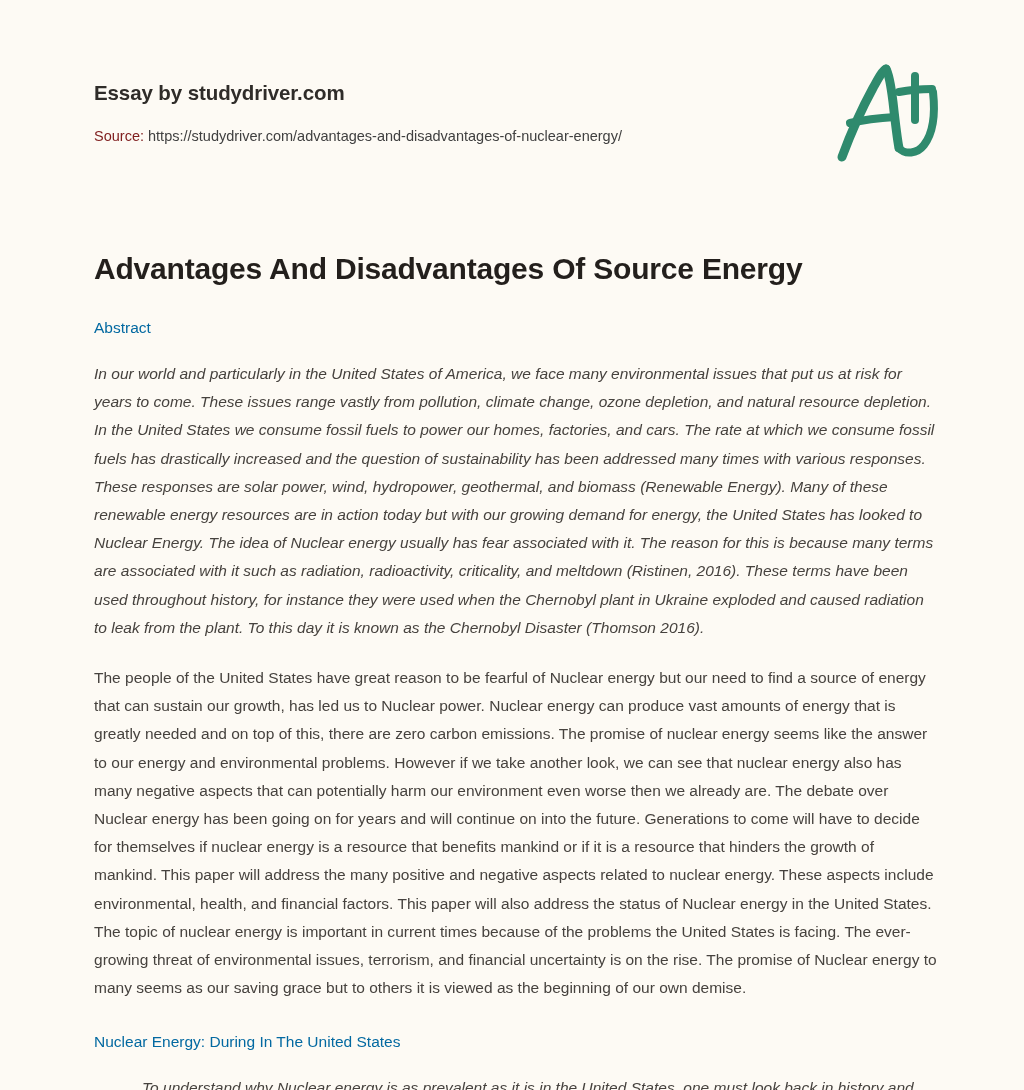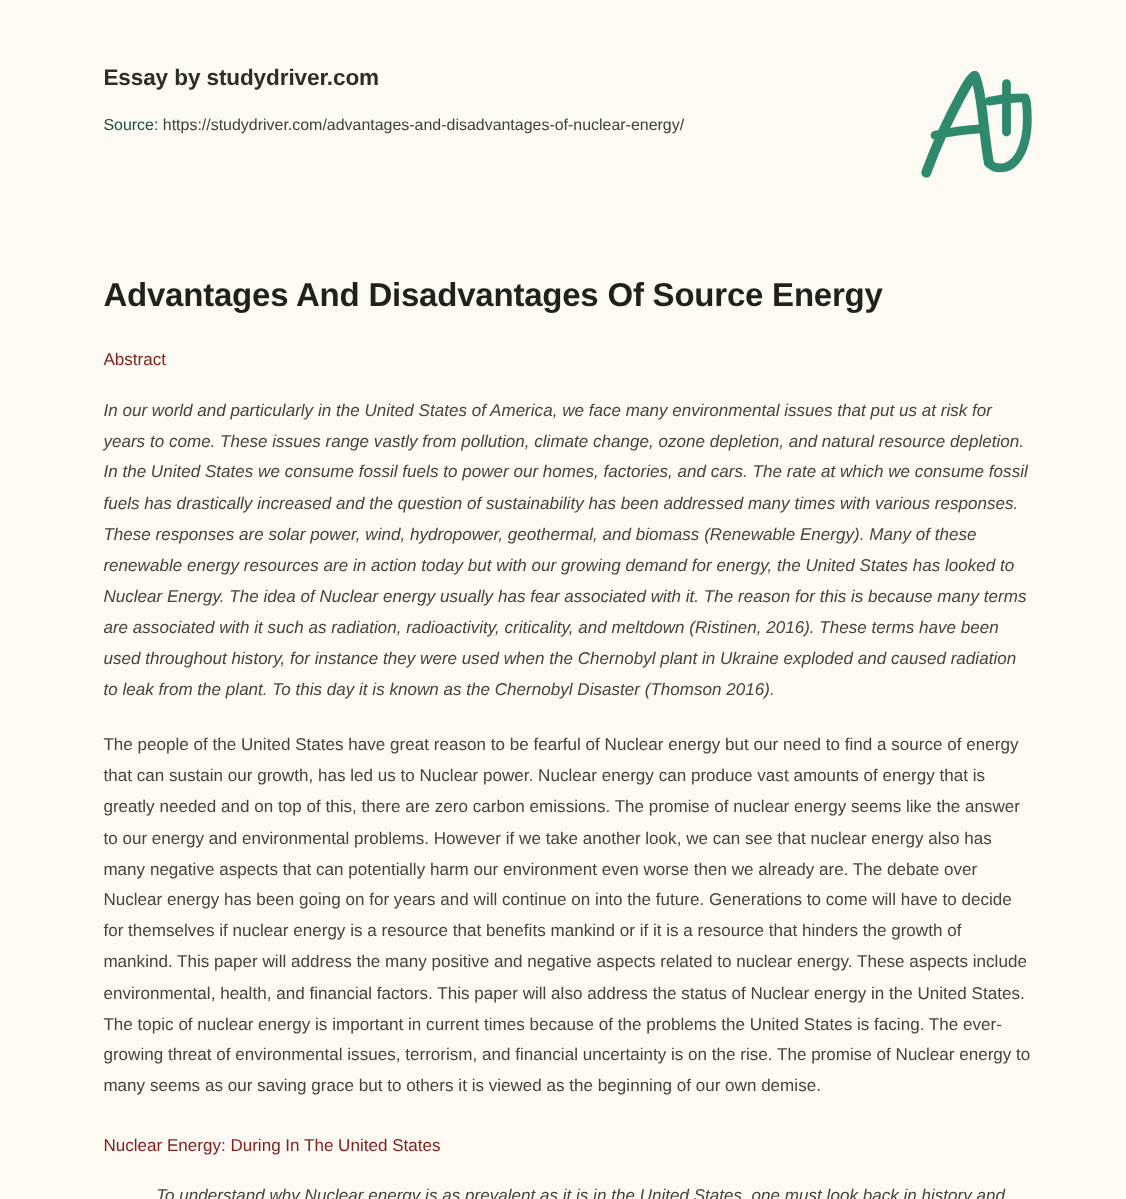--- a/index.html
+++ b/index.html
@@ -29,41 +29,41 @@
     position: absolute;
     left: 0;
     top: 0;
     width: 1024px;
     height: 200px;
   }
 
   .header-text-block {
     position: absolute;
     left: 94px;
-    top: 58px;
+    top: 80px;
     width: 700px;
   }
 
   .essay-by {
     font-size: 20.5px;
     font-weight: bold;
     color: #2f2c29;
     letter-spacing: -0.1px;
     line-height: 26px;
     white-space: nowrap;
   }
 
   .source-line {
     margin-top: 20px;
     font-size: 14.5px;
     line-height: 20px;
     white-space: nowrap;
   }
   .source-label {
-    color: #14532d;
+    color: #7f1d1d;
   }
   .source-url {
     color: #404040;
     text-decoration: none;
     cursor: pointer;
   }
 
   
   .logo-wrap {
     position: absolute;
@@ -92,21 +92,21 @@
     color: #231f1c;
     line-height: 38px;
     letter-spacing: -0.2px;
     margin: 0 0 0 0;
     white-space: nowrap;
   }
 
   .section-heading {
     font-size: 15.5px;
     font-weight: normal;
-    color: #7f1d1d;
+    color: #0369a1;
     line-height: 24px;
     margin: 28px 0 0 0;
   }
 
   p.para {
     font-size: 15.5px;
     color: #46423e;
     line-height: 28.2px;
     margin: 22px 0 0 0;
     text-align: left;

